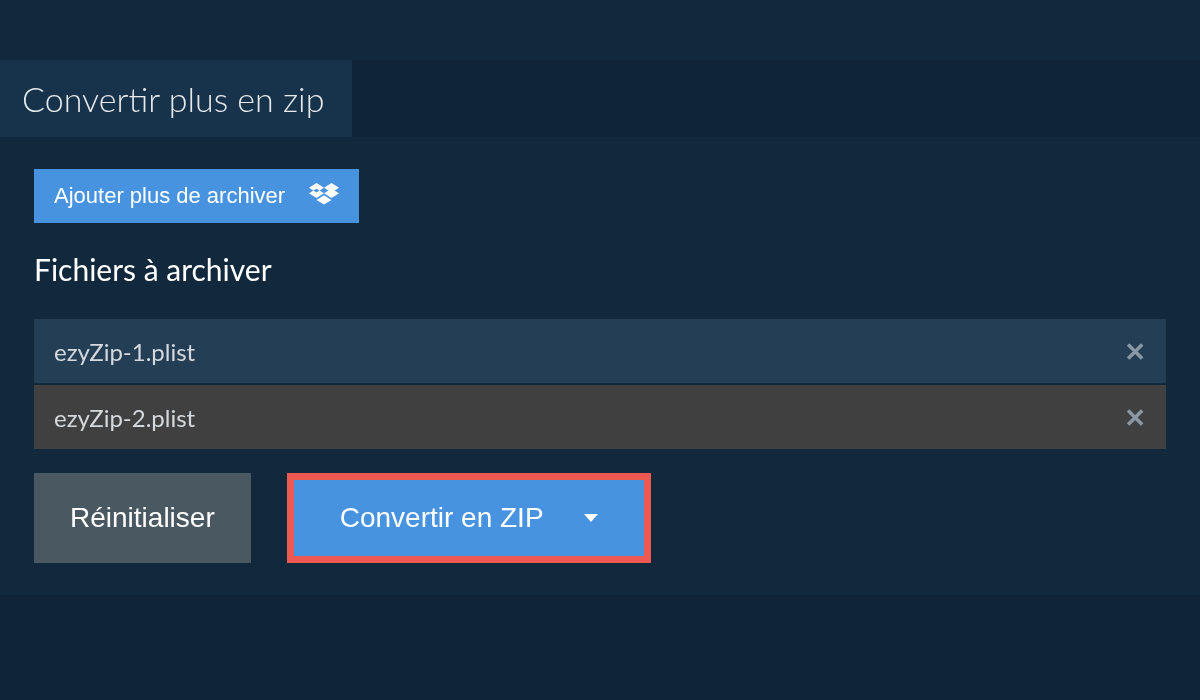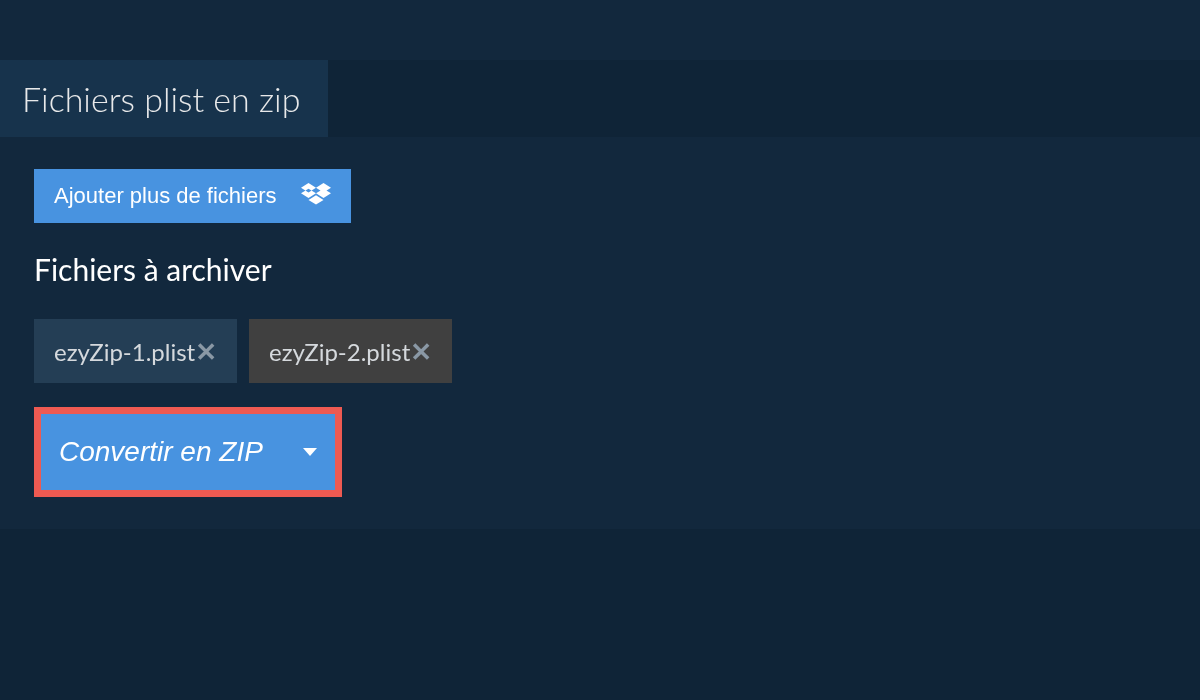--- a/index.html
+++ b/index.html
@@ -53,22 +53,22 @@
     }
     .section-header {
       color: #ffffff;
       font-size: 30px;
       font-weight: 400;
       margin-top: 28px;
       margin-bottom: 32px;
     }
     .file-list {
       display: flex;
-      flex-direction: row;
-      gap: 12px;
+      flex-direction: column;
+      gap: 2px;
     }
     .file-item {
       background: #243e55;
       display: flex;
       justify-content: space-between;
       align-items: center;
       padding: 16px 20px;
     }
     .file-item.alt {
       background: #404040;
@@ -102,27 +102,26 @@
     }
     .convert-btn-wrapper {
       border: 7px solid #ee5a52;
       display: inline-block;
     }
     .convert-btn {
       background: #4893e0;
       color: #ffffff;
       font-size: 28px;
       font-weight: 400;
-      padding: 22px 18px;
+      padding: 22px 46px;
       border: none;
       cursor: pointer;
       display: inline-flex;
       align-items: center;
       gap: 40px;
-      font-style: italic;
     }
     .dropdown-caret {
       width: 0;
       height: 0;
       border-left: 7px solid transparent;
       border-right: 7px solid transparent;
       border-top: 8px solid #ffffff;
       display: inline-block;
     }
     .bottom-bar {
@@ -132,28 +131,28 @@
       margin-top: 12px;
     }
   </style>
 </head>
 <body>
 
 <div class="top-bar"></div>
 
 <div class="tab-container">
   <div class="tab">
-    <span>Fichiers plist en zip</span>
+    <span>Convertir plus en zip</span>
   </div>
 </div>
 
 <div class="main-content">
 
   <button class="add-files-btn">
-    <span>Ajouter plus de fichiers</span>
+    <span>Ajouter plus de archiver</span>
     <span class="dropbox-icon">
       <svg viewBox="0 0 32 28" fill="#ffffff">
         <path d="M8 0 L16 5 L8 10 L0 5 Z M24 0 L32 5 L24 10 L16 5 Z M0 11 L8 16 L16 11 L8 6 Z M32 11 L24 16 L16 11 L24 6 Z M8 18 L16 23 L24 18 L16 13 Z"></path>
       </svg>
     </span>
   </button>
 
   <h2 class="section-header">Fichiers à archiver</h2>
 
   <div class="file-list">
@@ -161,20 +160,23 @@
       <span class="file-name">ezyZip-1.plist</span>
       <span class="close-icon">✕</span>
     </div>
     <div class="file-item alt">
       <span class="file-name">ezyZip-2.plist</span>
       <span class="close-icon">✕</span>
     </div>
   </div>
 
   <div class="actions-row">
+    <button class="reset-btn">
+      <span>Réinitialiser</span>
+    </button>
     <div class="convert-btn-wrapper">
       <button class="convert-btn">
         <span>Convertir en ZIP</span>
         <span class="dropdown-caret"></span>
       </button>
     </div>
   </div>
 
 </div>
 

